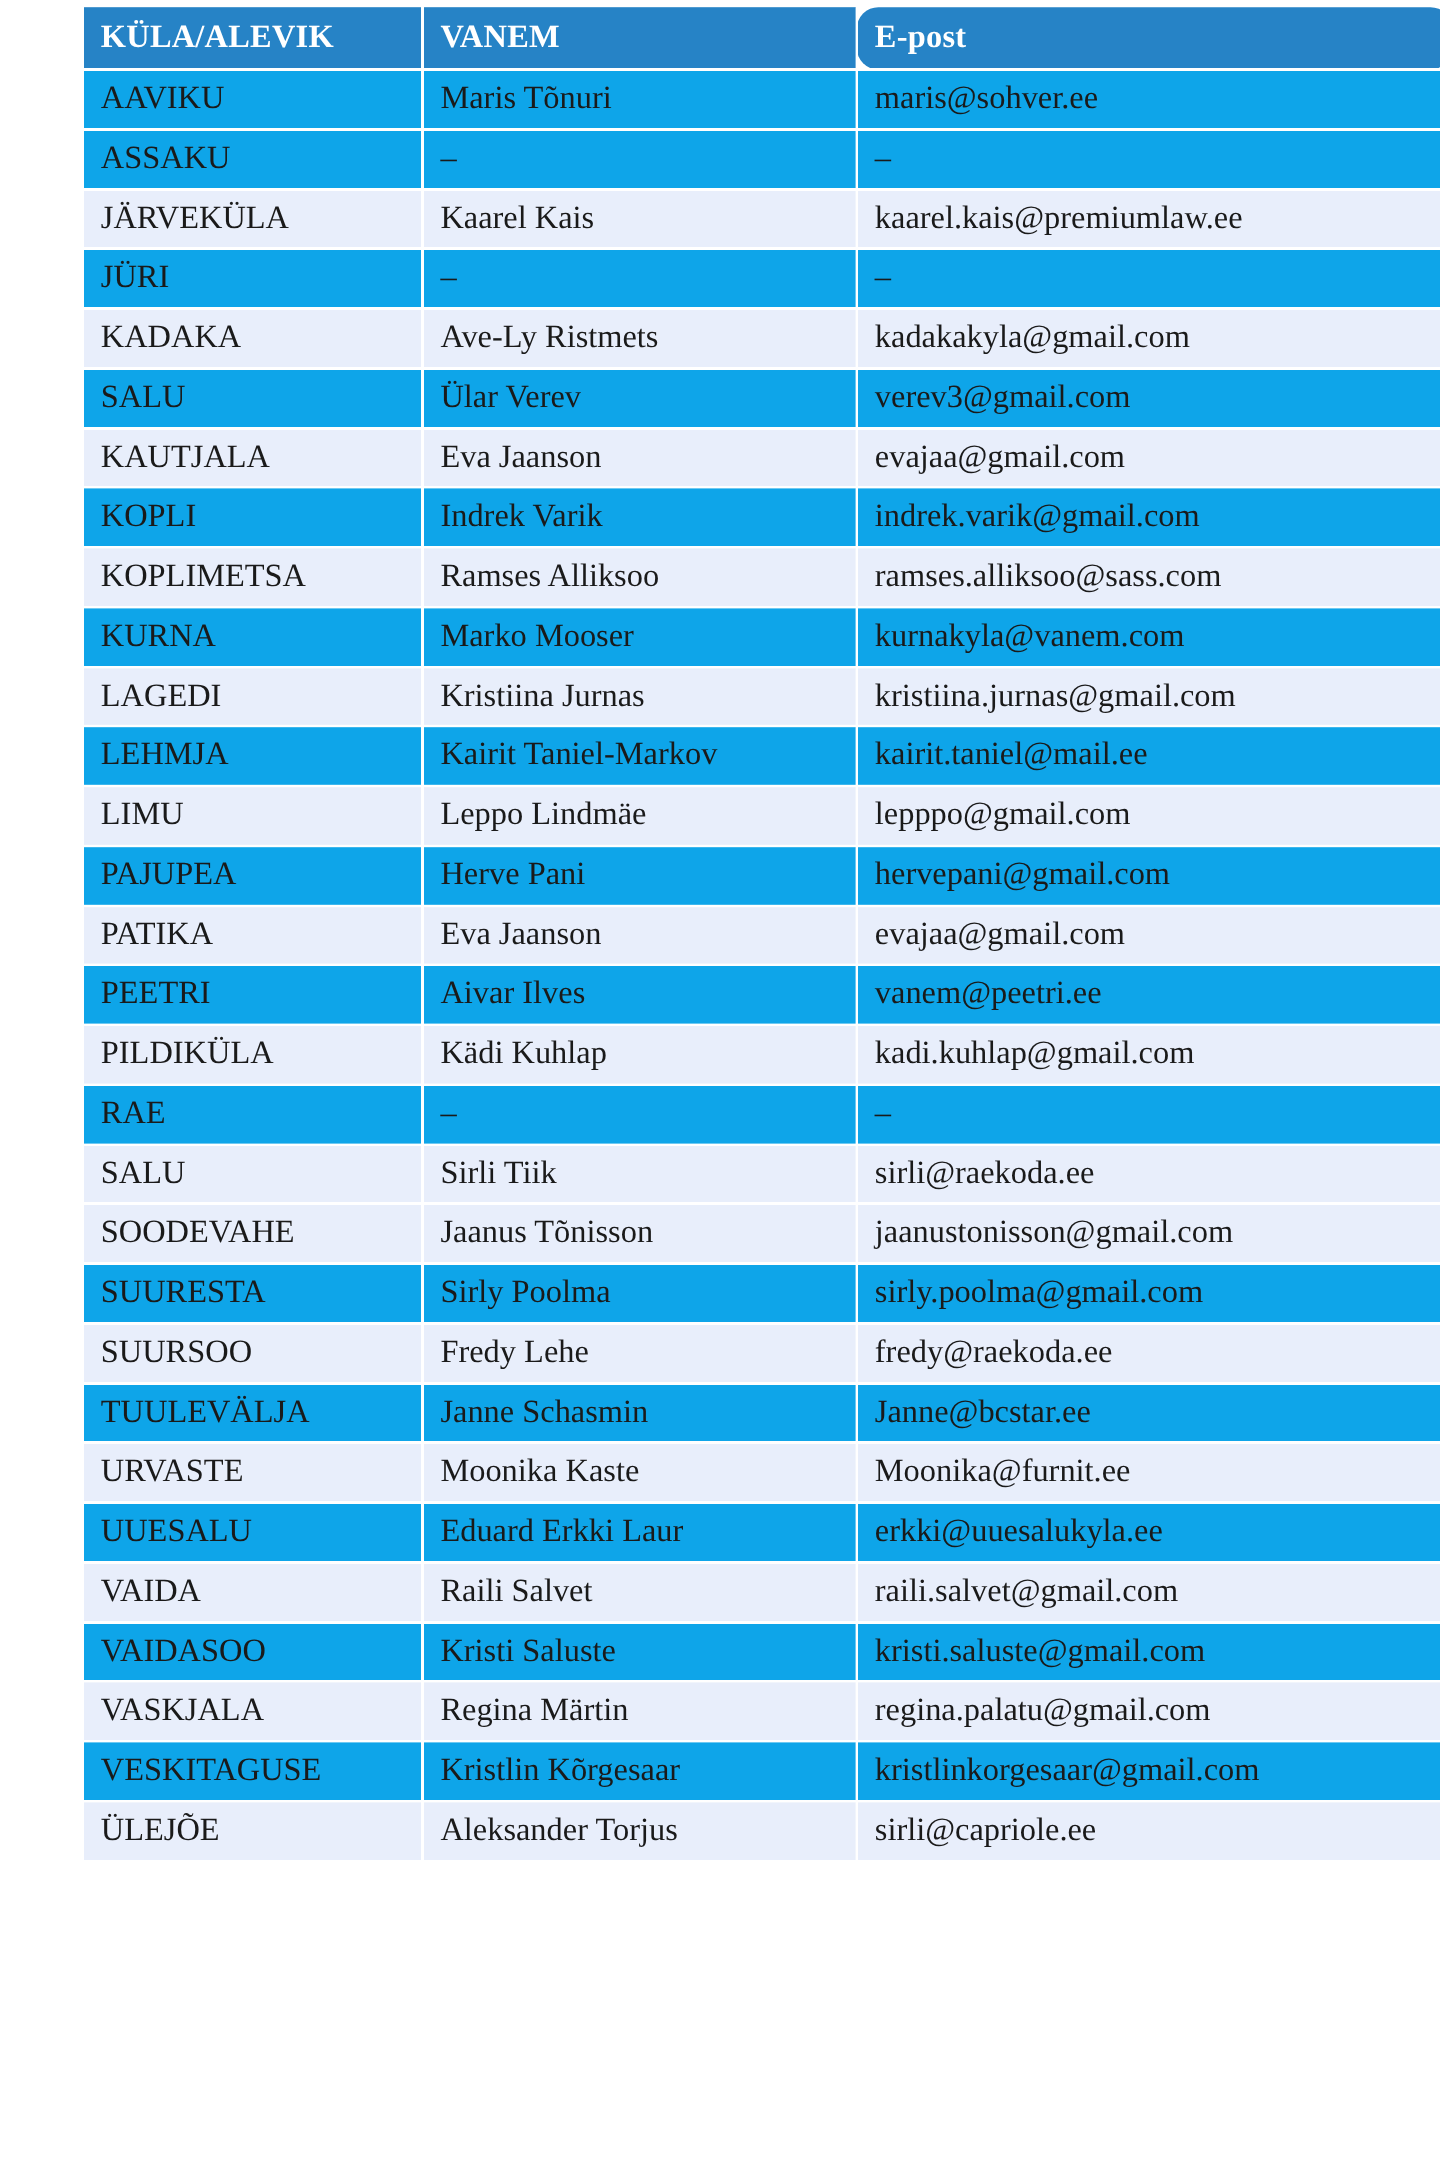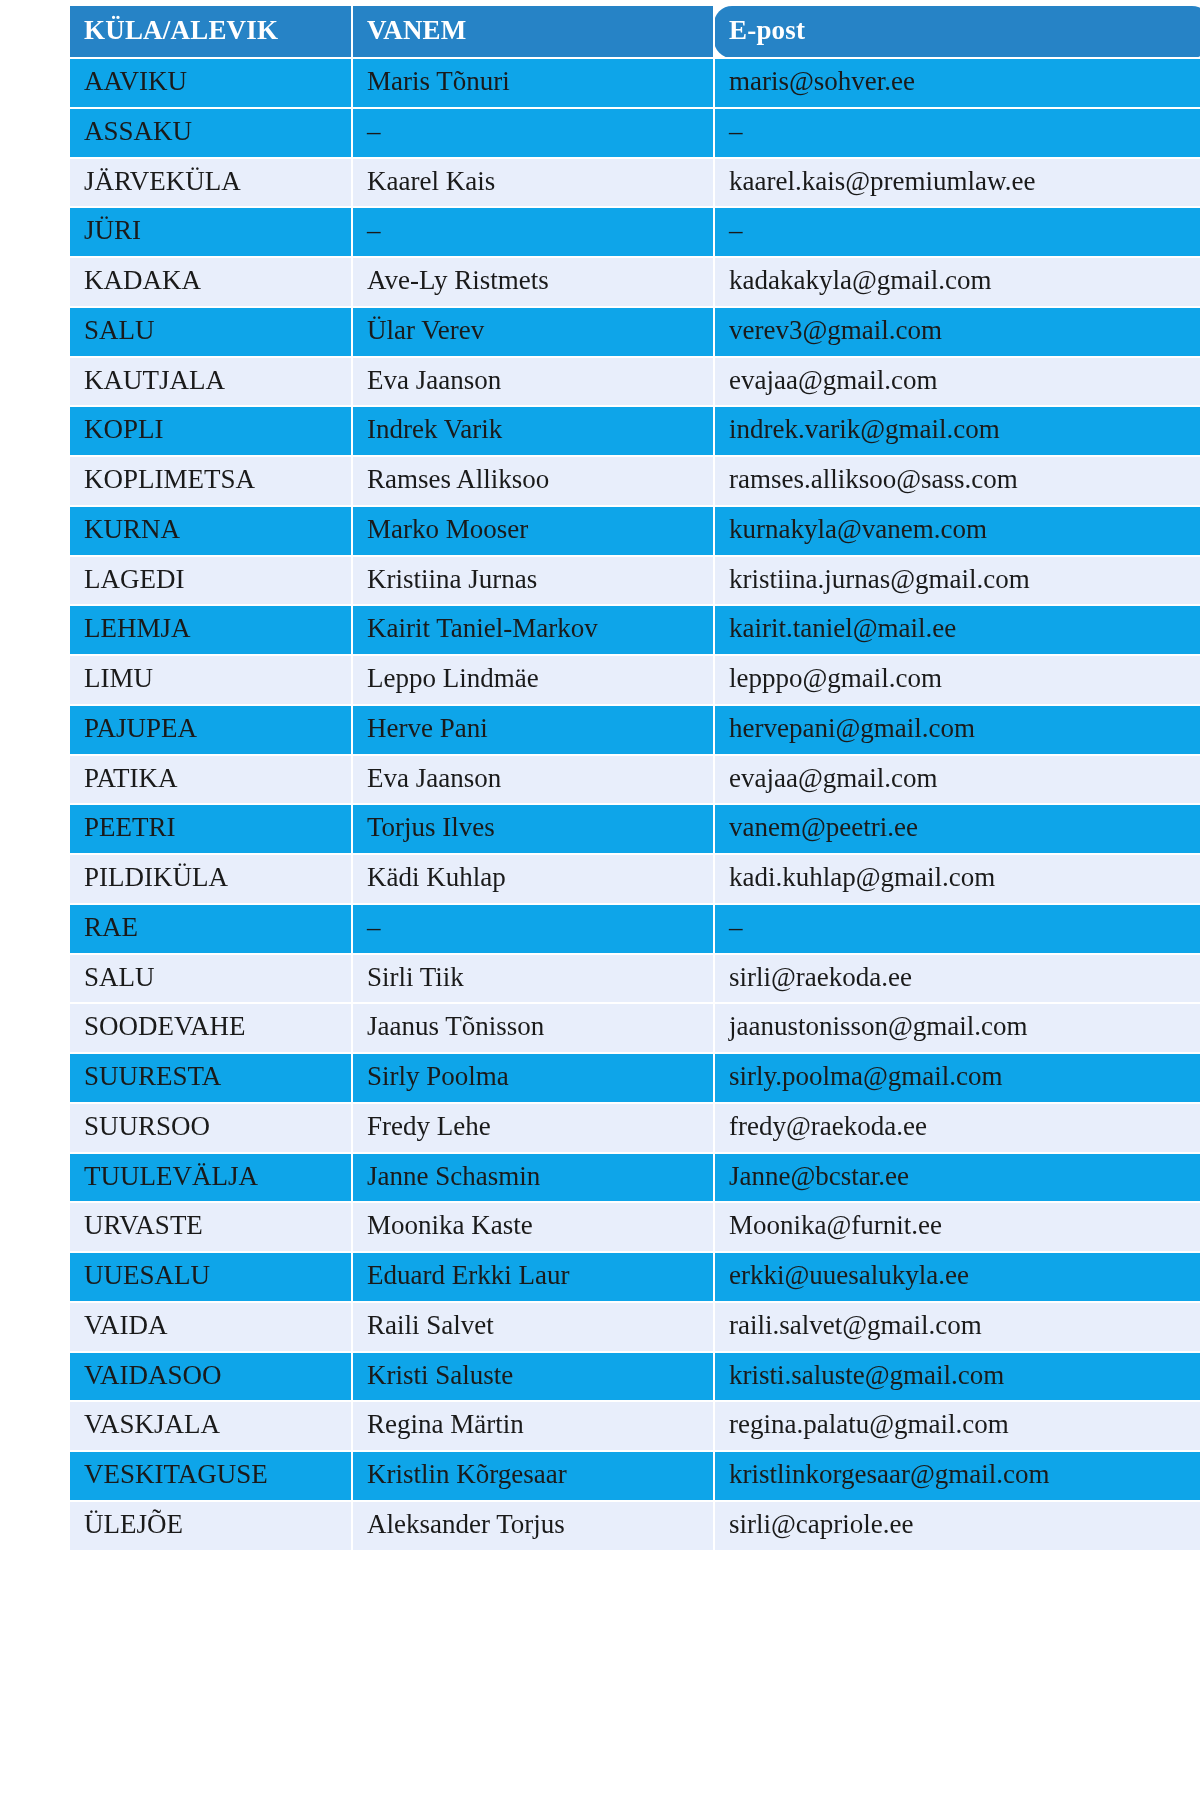--- a/index.html
+++ b/index.html
@@ -153,21 +153,21 @@
           <td>Herve Pani</td>
           <td>hervepani@gmail.com</td>
         </tr>
         <tr class="row-odd">
           <td>PATIKA</td>
           <td>Eva Jaanson</td>
           <td>evajaa@gmail.com</td>
         </tr>
         <tr class="row-even">
           <td>PEETRI</td>
-          <td>Torjus Ilves</td>
+          <td>Aivar Ilves</td>
           <td>vanem@peetri.ee</td>
         </tr>
         <tr class="row-odd">
           <td>PILDIKÜLA</td>
           <td>Kädi Kuhlap</td>
           <td>kadi.kuhlap@gmail.com</td>
         </tr>
         <tr class="row-even">
           <td>RAE</td>
           <td>–</td>

